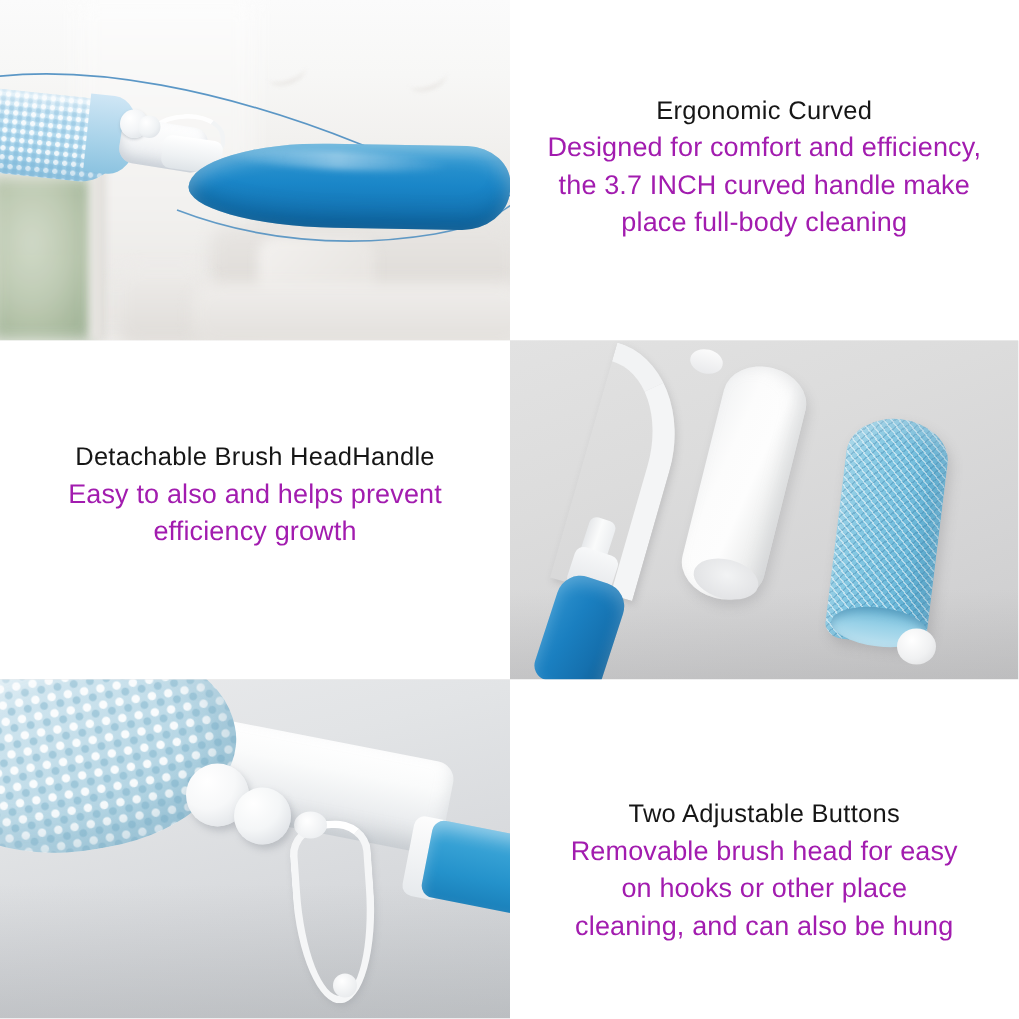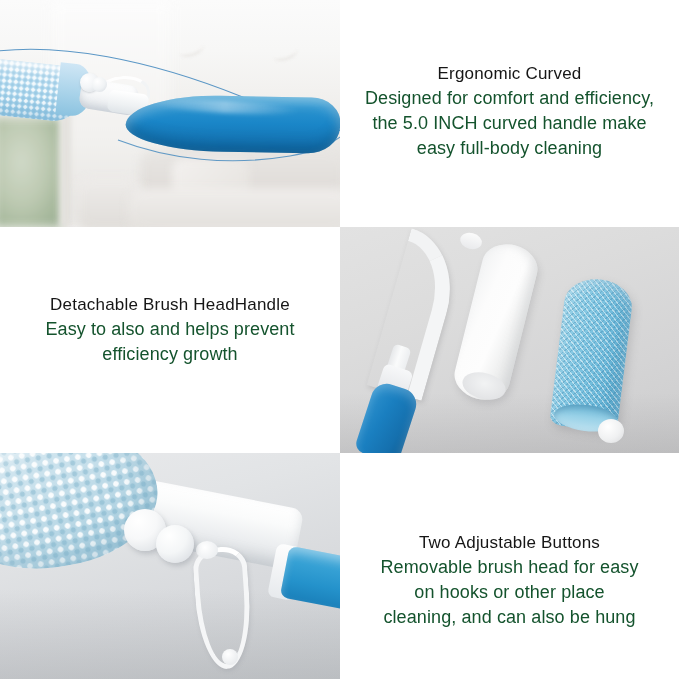--- a/index.html
+++ b/index.html
@@ -37,21 +37,21 @@
   }
   .caption-title {
     font-size: 17px;
     color: #161616;
     letter-spacing: .2px;
     line-height: 24px;
     white-space: nowrap;
   }
   .caption-body {
     font-size: 18px;
-    color: #14532d;
+    color: #a21caf;
     line-height: 25px;
     letter-spacing: .1px;
     max-width: 300px;
   }
 
   
   #cell-top-left     { left: 0px;   top: 0px;   width: 340px; height: 227px; }
   #cell-top-right    { left: 340px; top: 0px;   width: 339px; height: 166px; padding-top: 62px; }
   #cell-mid-left     { left: 0px;   top: 227px; width: 340px; height: 226px; padding-top: 66px; }
   #cell-mid-right    { left: 340px; top: 227px; width: 339px; height: 226px; }
@@ -414,22 +414,22 @@
     <div class="button-ball"></div>
     <div class="button-ball2"></div>
     <div class="stem"></div>
     <div class="grip"></div>
     <div class="grip-shine"></div>
   </div>
 
   <div class="cell cell-text" id="cell-top-right">
     <div class="caption-title">Ergonomic Curved</div>
     <div class="caption-body">Designed for comfort and efficiency,</div>
-    <div class="caption-body">the 5.0 INCH curved handle make</div>
-    <div class="caption-body">easy full-body cleaning</div>
+    <div class="caption-body">the 3.7 INCH curved handle make</div>
+    <div class="caption-body">place full-body cleaning</div>
   </div>
 
   <div class="cell cell-text" id="cell-mid-left">
     <div class="caption-title">Detachable Brush HeadHandle</div>
     <div class="caption-body">Easy to also and helps prevent</div>
     <div class="caption-body">efficiency growth</div>
   </div>
 
   <div class="cell cell-photo" id="cell-mid-right">
     <div class="bg"></div>

